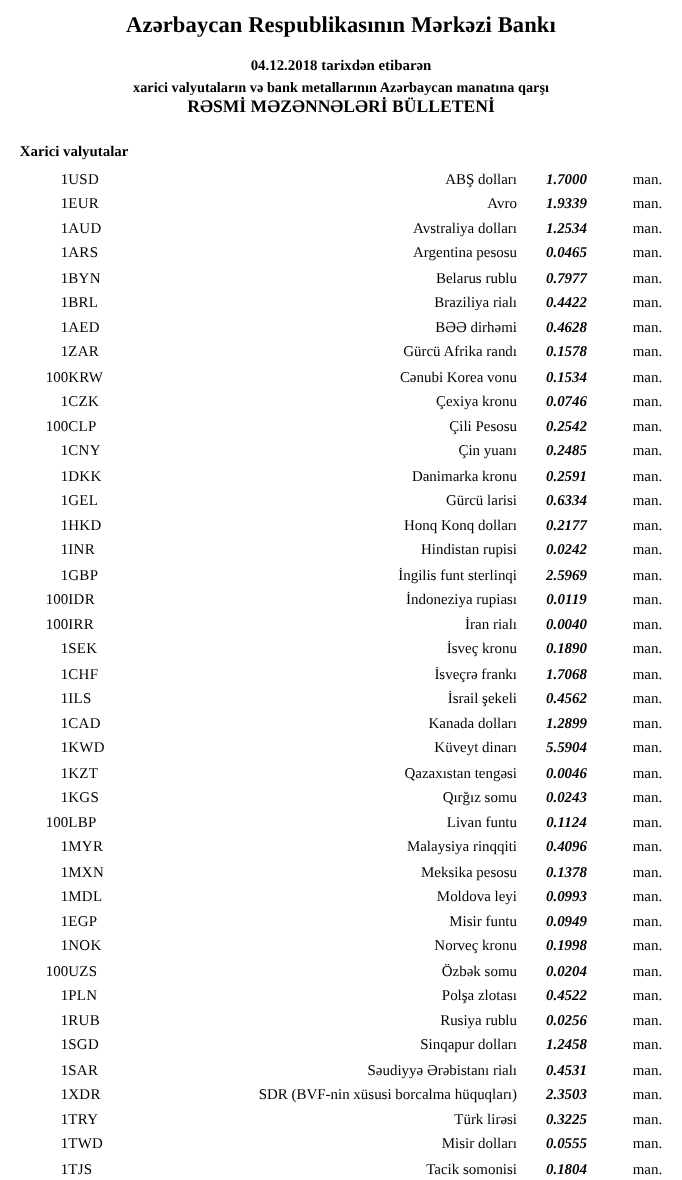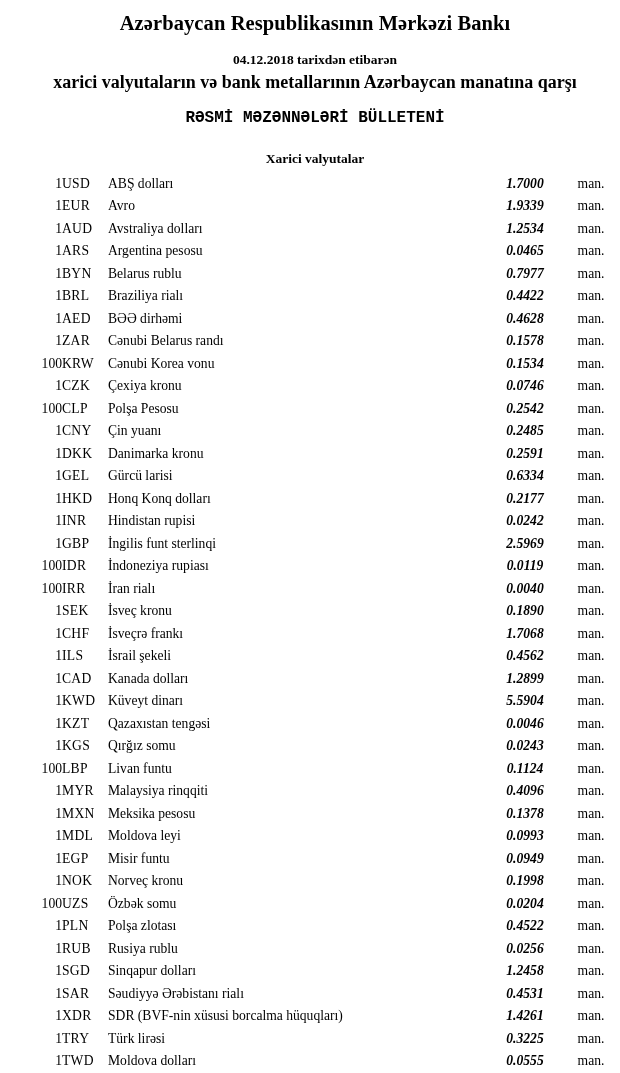--- a/index.html
+++ b/index.html
@@ -12,57 +12,56 @@
     height: 1073px;
     font-family: "Liberation Serif", serif;
     color: #000000;
     overflow: hidden;
   }
   .page {
     width: 620px;
     height: 1073px;
     position: relative;
     box-sizing: border-box;
-    padding: 8px 8px 0 18px;
+    padding: 8px 18px 0 18px;
   }
   .header {
     text-align: center;
   }
   .bank-title {
     font-size: 20.5px;
     font-weight: bold;
     letter-spacing: 0.1px;
     margin-top: 4px;
     margin-bottom: 3px;
     line-height: 1.15;
   }
   .date-line {
     font-size: 13.5px;
     font-weight: bold;
     margin-bottom: 4px;
     line-height: 1.2;
     margin-top: 16px;
   }
   .subtitle {
-    font-size: 18px;
-    font-weight: bold;
-    margin-bottom: 16px;
+    font-size: 13px;
+    font-weight: bold;
+    margin-bottom: 1px;
     line-height: 1.2;
   }
   .bulletin-title {
     font-size: 16px;
     font-weight: bold;
     margin-bottom: 2px;
     line-height: 1.2;
-    font-family: Liberation Mono, monospace;
   }
   .section-title {
     font-size: 13.5px;
     font-weight: bold;
-    text-align: center;
+    text-align: left;
     margin-top: 22px;
     margin-bottom: 6px;
   }
   table.rates {
     width: 100%;
     border-collapse: collapse;
     font-size: 13.6px;
     line-height: 1.0;
   }
   table.rates td {
@@ -76,32 +75,32 @@
     text-align: right;
     padding-right: 6px;
     font-family: "Liberation Serif", serif;
   }
   td.code {
     width: 46px;
     padding-right: 9px;
     letter-spacing: 0.3px;
   }
   td.name {
-    text-align: left;
+    text-align: right;
   }
   td.rate {
     width: 90px;
     text-align: center;
     font-style: italic;
     font-weight: bold;
     padding-right: 10px;
   }
   td.unit {
     width: 42px;
-    text-align: center;
+    text-align: right;
     font-family: Liberation Serif, serif;
   }
 </style>
 </head>
 <body>
 
 <div class="page">
 
   <div class="header">
     <div class="bank-title">Azərbaycan Respublikasının Mərkəzi Bankı</div>
@@ -159,42 +158,42 @@
         <tr>
           <td class="amount">1</td>
           <td class="code">AED</td>
           <td class="name">BƏƏ dirhəmi</td>
           <td class="rate">0.4628</td>
           <td class="unit">man.</td>
         </tr>
         <tr>
           <td class="amount">1</td>
           <td class="code">ZAR</td>
-          <td class="name">Cənubi Belarus randı</td>
+          <td class="name">Gürcü Afrika randı</td>
           <td class="rate">0.1578</td>
           <td class="unit">man.</td>
         </tr>
         <tr>
           <td class="amount">100</td>
           <td class="code">KRW</td>
           <td class="name">Cənubi Korea vonu</td>
           <td class="rate">0.1534</td>
           <td class="unit">man.</td>
         </tr>
         <tr>
           <td class="amount">1</td>
           <td class="code">CZK</td>
           <td class="name">Çexiya kronu</td>
           <td class="rate">0.0746</td>
           <td class="unit">man.</td>
         </tr>
         <tr>
           <td class="amount">100</td>
           <td class="code">CLP</td>
-          <td class="name">Polşa Pesosu</td>
+          <td class="name">Çili Pesosu</td>
           <td class="rate">0.2542</td>
           <td class="unit">man.</td>
         </tr>
         <tr>
           <td class="amount">1</td>
           <td class="code">CNY</td>
           <td class="name">Çin yuanı</td>
           <td class="rate">0.2485</td>
           <td class="unit">man.</td>
         </tr>
@@ -370,34 +369,34 @@
           <td class="amount">1</td>
           <td class="code">SAR</td>
           <td class="name">Səudiyyə Ərəbistanı rialı</td>
           <td class="rate">0.4531</td>
           <td class="unit">man.</td>
         </tr>
         <tr>
           <td class="amount">1</td>
           <td class="code">XDR</td>
           <td class="name">SDR (BVF-nin xüsusi borcalma hüquqları)</td>
-          <td class="rate">1.4261</td>
+          <td class="rate">2.3503</td>
           <td class="unit">man.</td>
         </tr>
         <tr>
           <td class="amount">1</td>
           <td class="code">TRY</td>
           <td class="name">Türk lirəsi</td>
           <td class="rate">0.3225</td>
           <td class="unit">man.</td>
         </tr>
         <tr>
           <td class="amount">1</td>
           <td class="code">TWD</td>
-          <td class="name">Moldova dolları</td>
+          <td class="name">Misir dolları</td>
           <td class="rate">0.0555</td>
           <td class="unit">man.</td>
         </tr>
         <tr>
           <td class="amount">1</td>
           <td class="code">TJS</td>
           <td class="name">Tacik somonisi</td>
           <td class="rate">0.1804</td>
           <td class="unit">man.</td>
         </tr>

